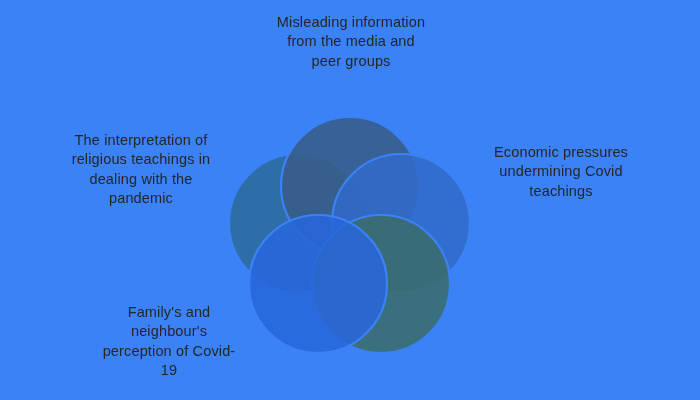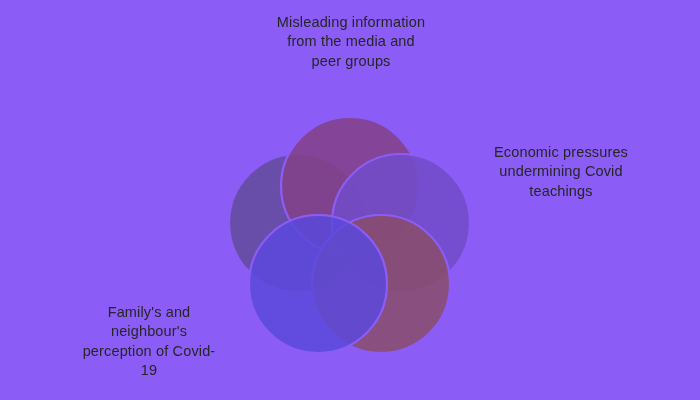--- a/index.html
+++ b/index.html
@@ -47,29 +47,29 @@
     left: 466px;
     top: 143px;
     width: 190px;
   }
   .label-bottom-right {
     left: 478px;
     top: 303px;
     width: 186px;
   }
   .label-bottom-left {
-    left: 56px;
+    left: 76px;
     top: 303px;
     width: 186px;
   }
 </style>
 </head>
 <body>
 
-<div id="canvas" style="background: #8b5cf6;">
+<div id="canvas" style="background: #3b82f6;">
 
   <svg id="venn-svg" viewBox="0 0 700 400">
     <g style="mix-blend-mode: multiply;">
       <circle cx="298" cy="223" r="69" fill="#B4D2A2" fill-opacity="0.86" stroke="#ffffff" stroke-width="2.2"></circle>
       <circle cx="350" cy="186" r="69" fill="#F0B48E" fill-opacity="0.86" stroke="#ffffff" stroke-width="2.2"></circle>
       <circle cx="401" cy="223" r="69" fill="#D0D0D0" fill-opacity="0.86" stroke="#ffffff" stroke-width="2.2"></circle>
       <circle cx="381" cy="284" r="69" fill="#FAD46F" fill-opacity="0.86" stroke="#ffffff" stroke-width="2.2"></circle>
       <circle cx="318" cy="284" r="69" fill="#A6C7E4" fill-opacity="0.86" stroke="#ffffff" stroke-width="2.2"></circle>
     </g>
   </svg>
@@ -81,14 +81,18 @@
   <div class="venn-label label-right">Economic pressures
 undermining Covid
 teachings</div>
 
 
   <div class="venn-label label-bottom-left">Family's and
 neighbour's
 perception of Covid-
 19</div>
 
+  <div class="venn-label label-left">The interpretation of
+religious teachings in
+dealing with the
+pandemic</div>
 
 </div>
 
 </body></html>

